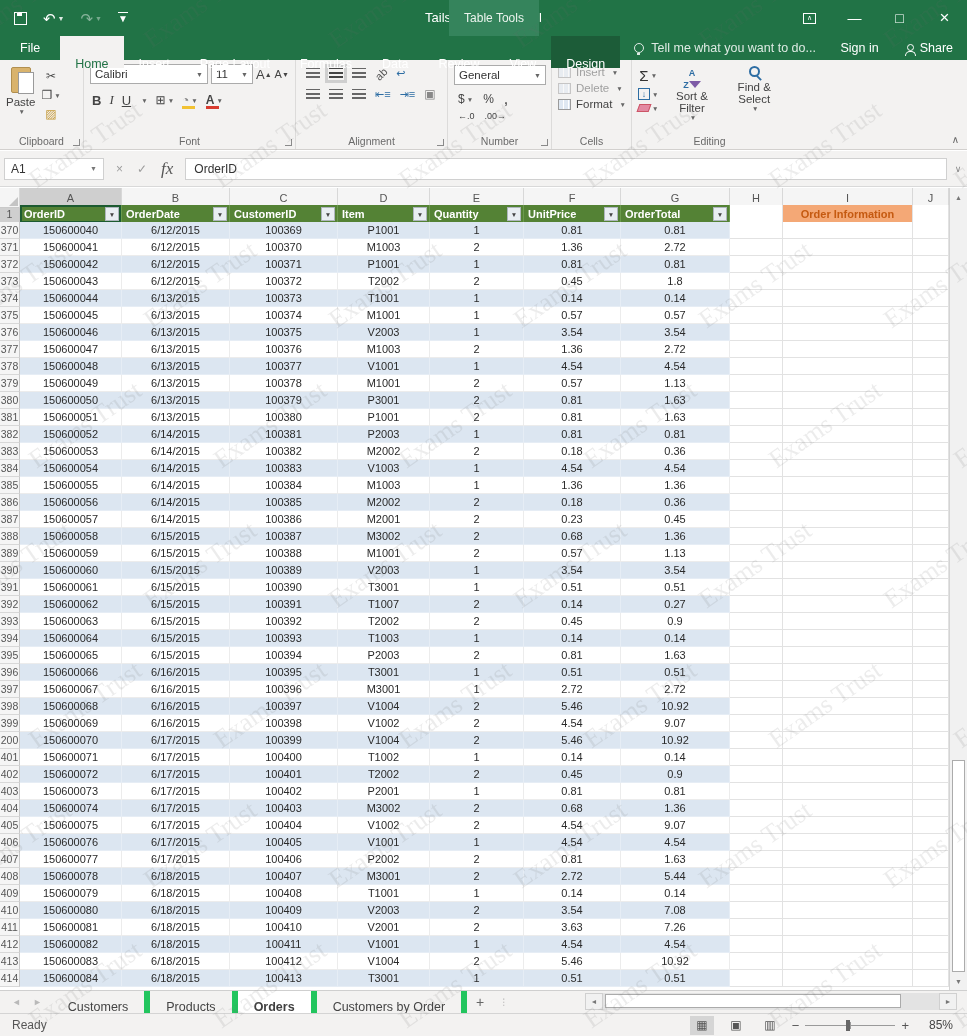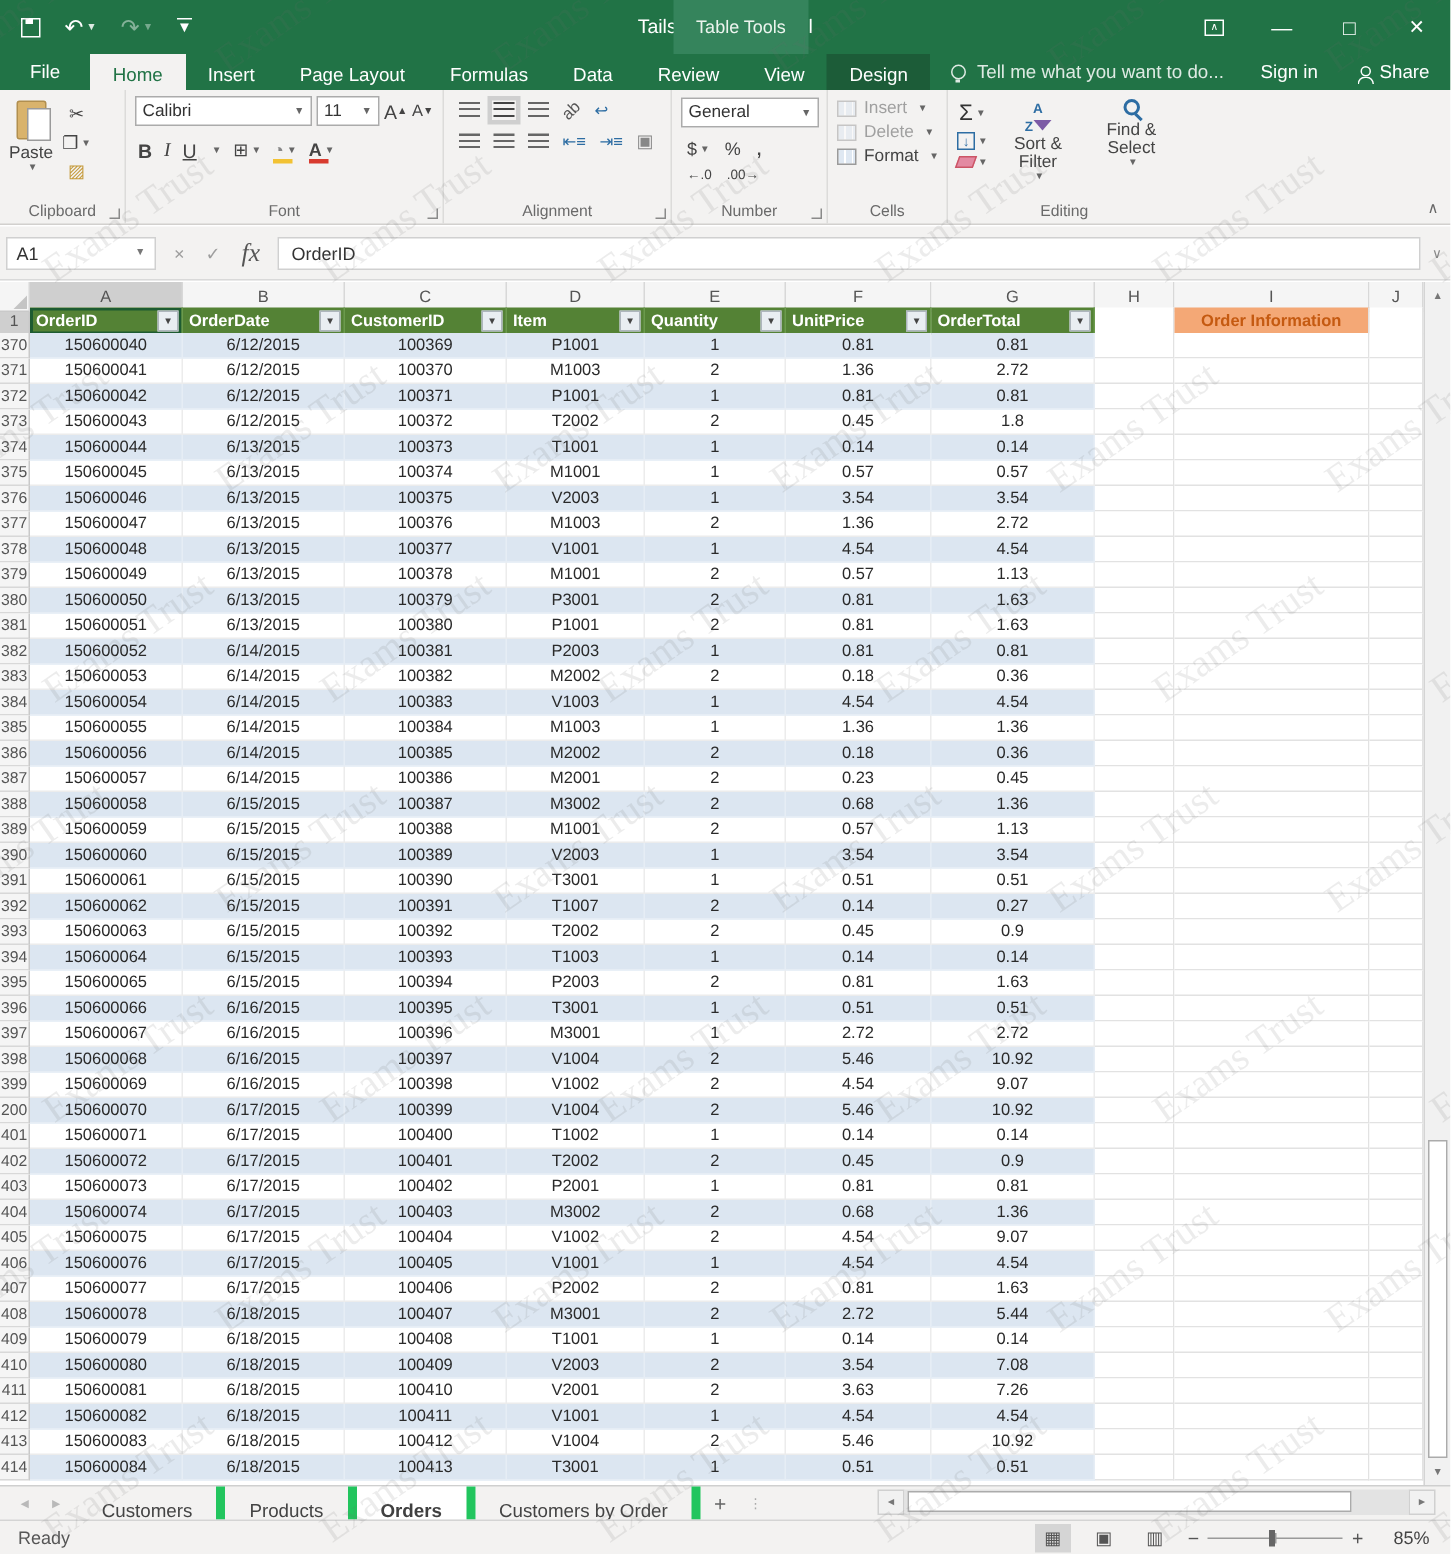--- a/index.html
+++ b/index.html
@@ -15,21 +15,21 @@
   .floppy::after { content:""; position:absolute; left:2px; top:-1px; width:5px; height:4px; background:#fff; }
   .qat-more { font-size:10px; border-top:1.5px solid #fff; padding-top:1px; }
   .win-title { position:absolute; left:0; top:0; width:100%; height:36px; text-align:center; line-height:36px; font-size:13px; color:#fff; }
   .tt-block { position:absolute; left:449px; top:0; width:90px; height:36px; background:#35845c; color:#ecf4ee; font-size:12px; display:flex; align-items:center; justify-content:center; }
   .win-ctrls { position:absolute; right:0; top:0; height:36px; display:flex; align-items:stretch; }
   .win-btn { width:45px; display:flex; align-items:center; justify-content:center; color:#fff; font-size:14px; }
   .ribbon-disp { width:13px; height:11px; border:1.5px solid #fff; display:flex; align-items:center; justify-content:center; font-size:7px; color:#fff; }
 
   
   .menubar { position:absolute; top:36px; left:0; width:967px; height:24px; background:#217346; display:flex; align-items:stretch; color:#fff; font-size:12.5px; z-index:5; }
-  .menu-tab { padding:2px 15px; line-height:24px; cursor:default; white-space:nowrap; }
+  .menu-tab { padding:16px 15px; line-height:24px; cursor:default; white-space:nowrap; }
   .menu-tab.file { padding:0 20px; }
   .menu-tab.active { background:#f3f2f1; color:#217346; }
   .menu-tab.contextual { background:#1c5c38; }
   .tellme { display:flex; align-items:center; gap:7px; margin-left:14px; color:rgba(255,255,255,.85); line-height:24px; }
   .bulb { width:10px; height:10px; border:1.5px solid rgba(255,255,255,.85); border-radius:50%; position:relative; }
   .bulb::after { content:""; position:absolute; left:2px; bottom:-3px; width:3px; height:2px; background:rgba(255,255,255,.85); }
   .menubar-right { margin-left:auto; display:flex; align-items:center; gap:26px; padding-right:14px; }
   .share-wrap { display:flex; align-items:center; gap:6px; }
   .person { width:9px; height:9px; position:relative; }
   .person::before { content:""; position:absolute; top:0; left:2px; width:5px; height:5px; border:1.2px solid #fff; border-radius:50%; }

